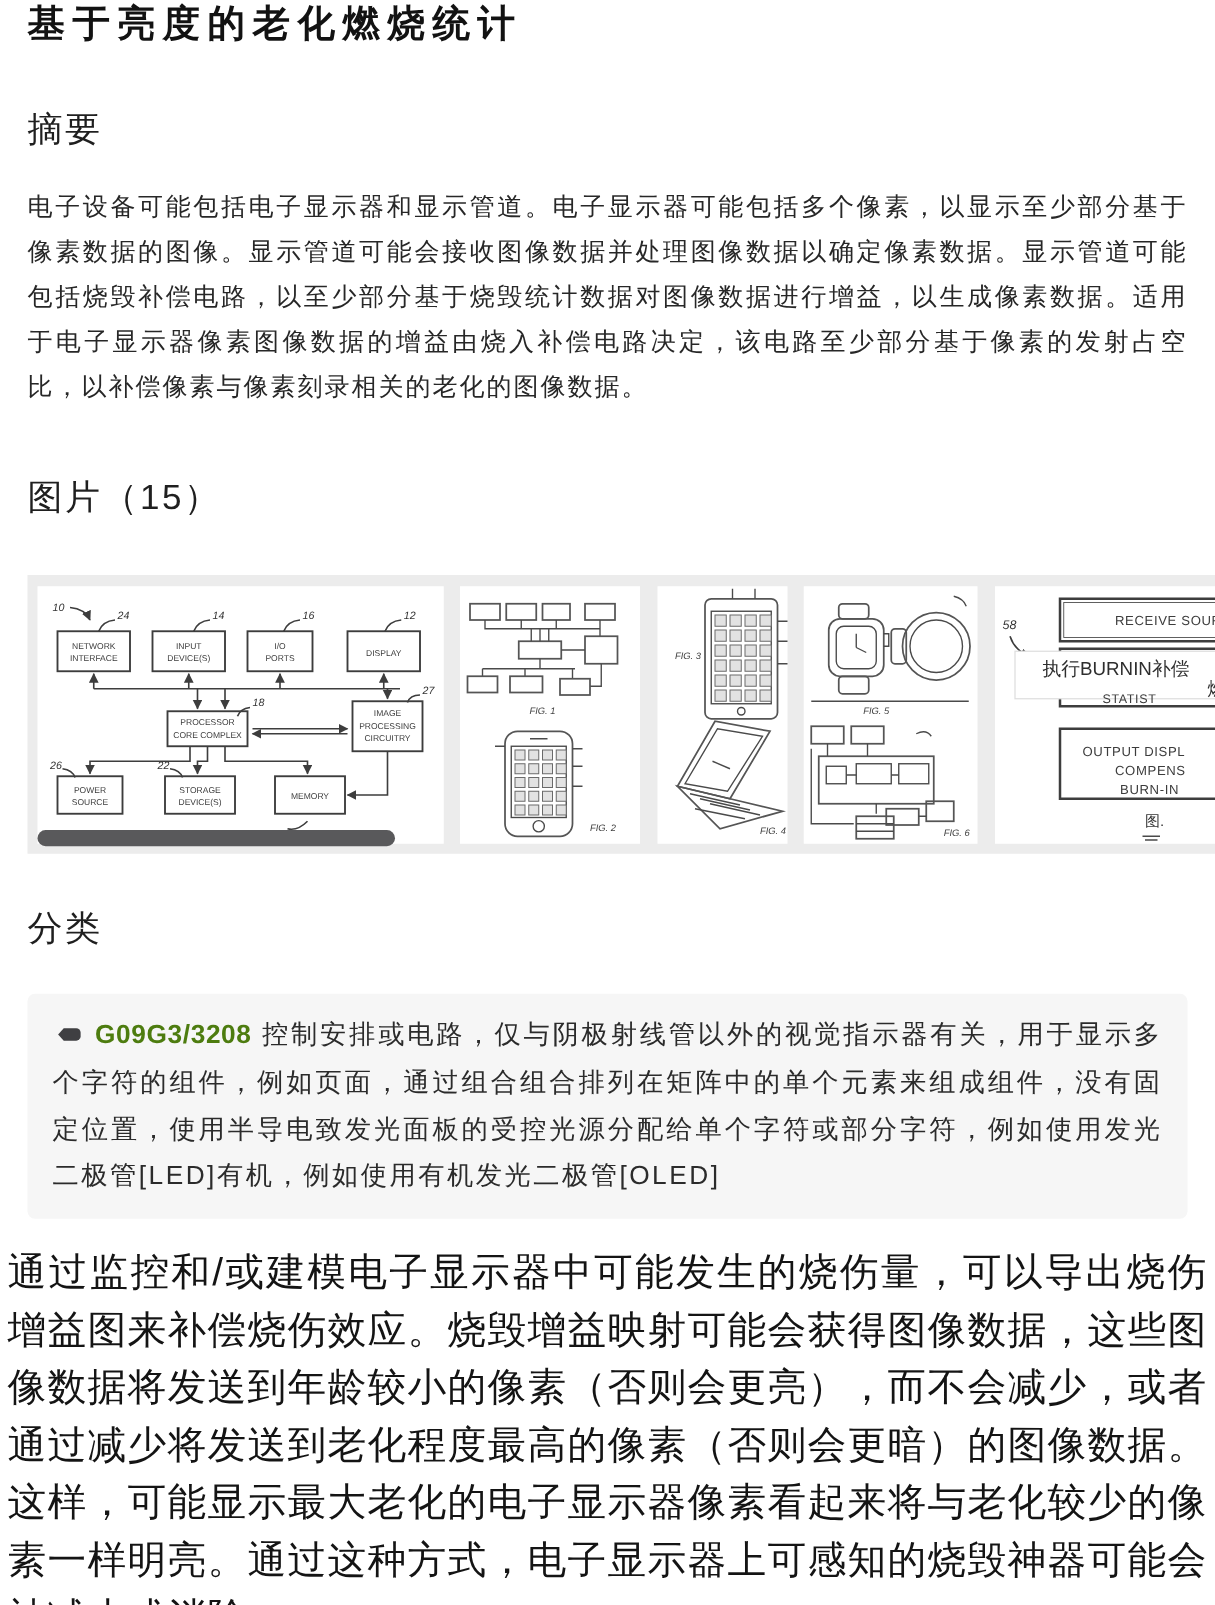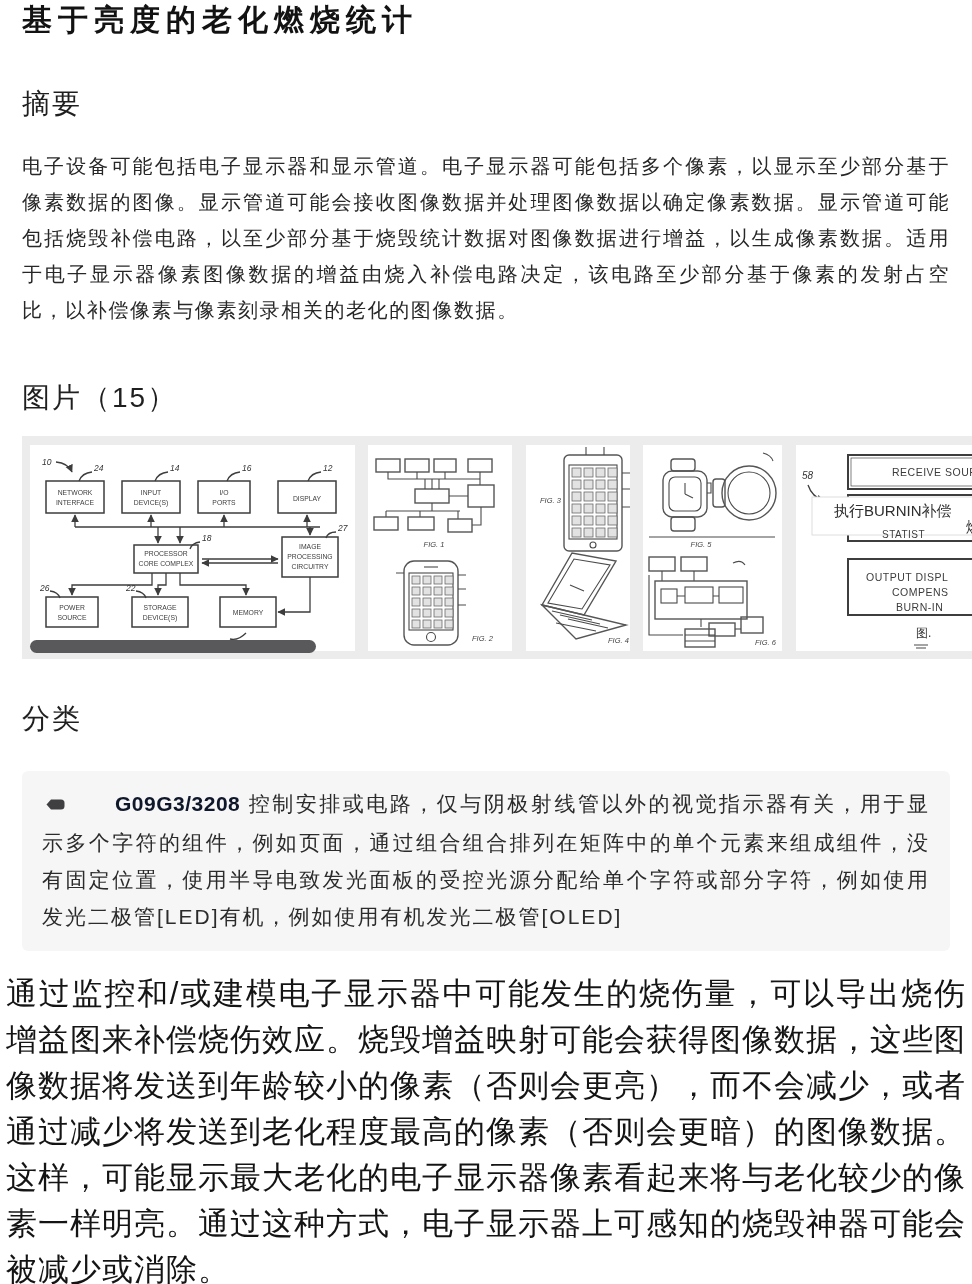--- a/index.html
+++ b/index.html
@@ -37,21 +37,21 @@
     font-size: 20px;
     line-height: 36px;
     letter-spacing: 1.6px;
     color: #272727;
     text-align: justify;
   }
 
   
   .figure-strip {
     position: relative;
-    margin-top: 24px;
+    margin-top: 48px;
     margin-right: -22px;
     height: 223px;
     background: #ececec;
     overflow: hidden;
     white-space: nowrap;
     padding: 9px 0 0 8px;
   }
   .fig-card {
     display: inline-block;
     vertical-align: top;
@@ -103,27 +103,26 @@
     letter-spacing: 2px;
     color: #2b2b2b;
     text-align: justify;
   }
   .bookmark-icon {
     display: inline-block;
     vertical-align: -2px;
     margin-right: 10px;
   }
   .class-code {
-    color: #0f172a;
+    color: #4d7c0f;
     font-weight: 700;
     text-decoration: none;
     letter-spacing: 0.5px;
     margin-right: 8px;
     cursor: pointer;
-    margin-left: 39px;
   }
 
   
   .description-text {
     margin: 20px -16px 0 -16px;
     font-size: 31px;
     line-height: 46px;
     letter-spacing: 1px;
     color: #141414;
     text-align: justify;

